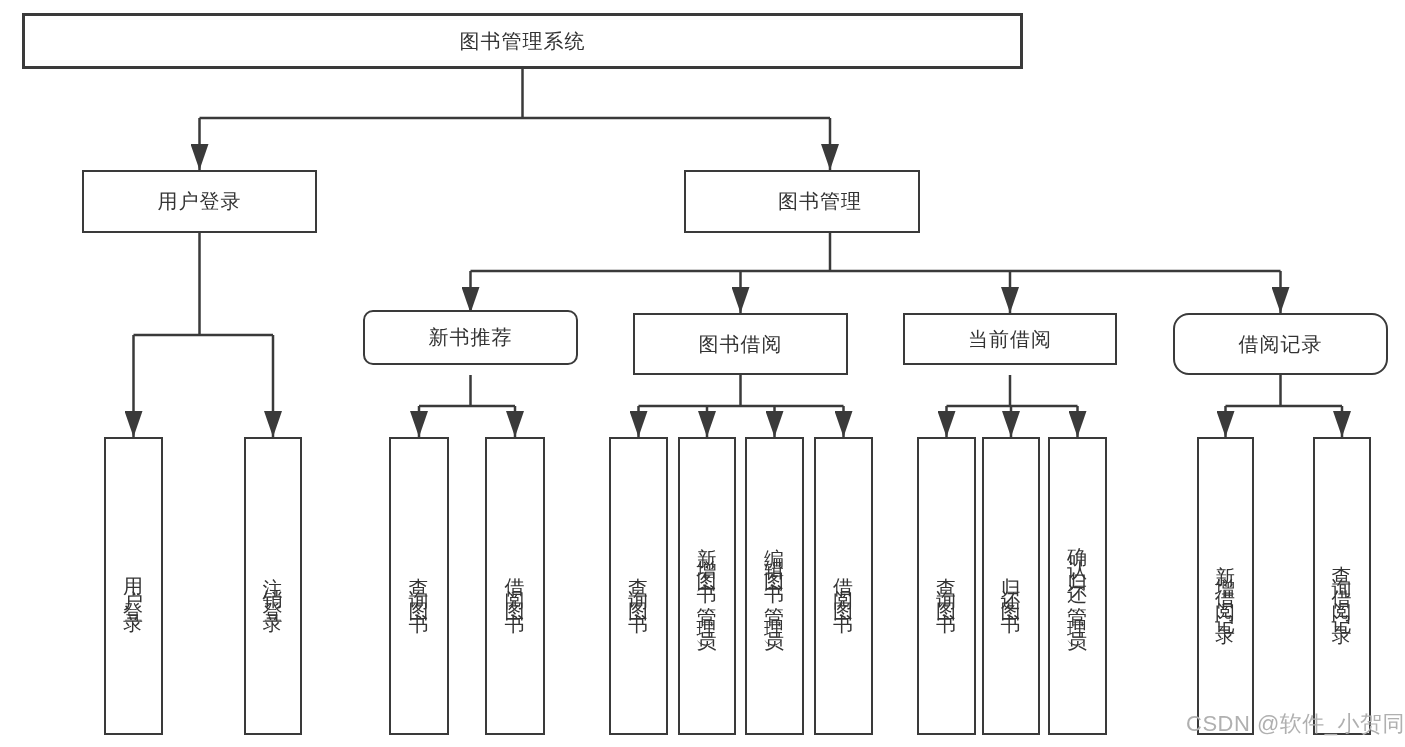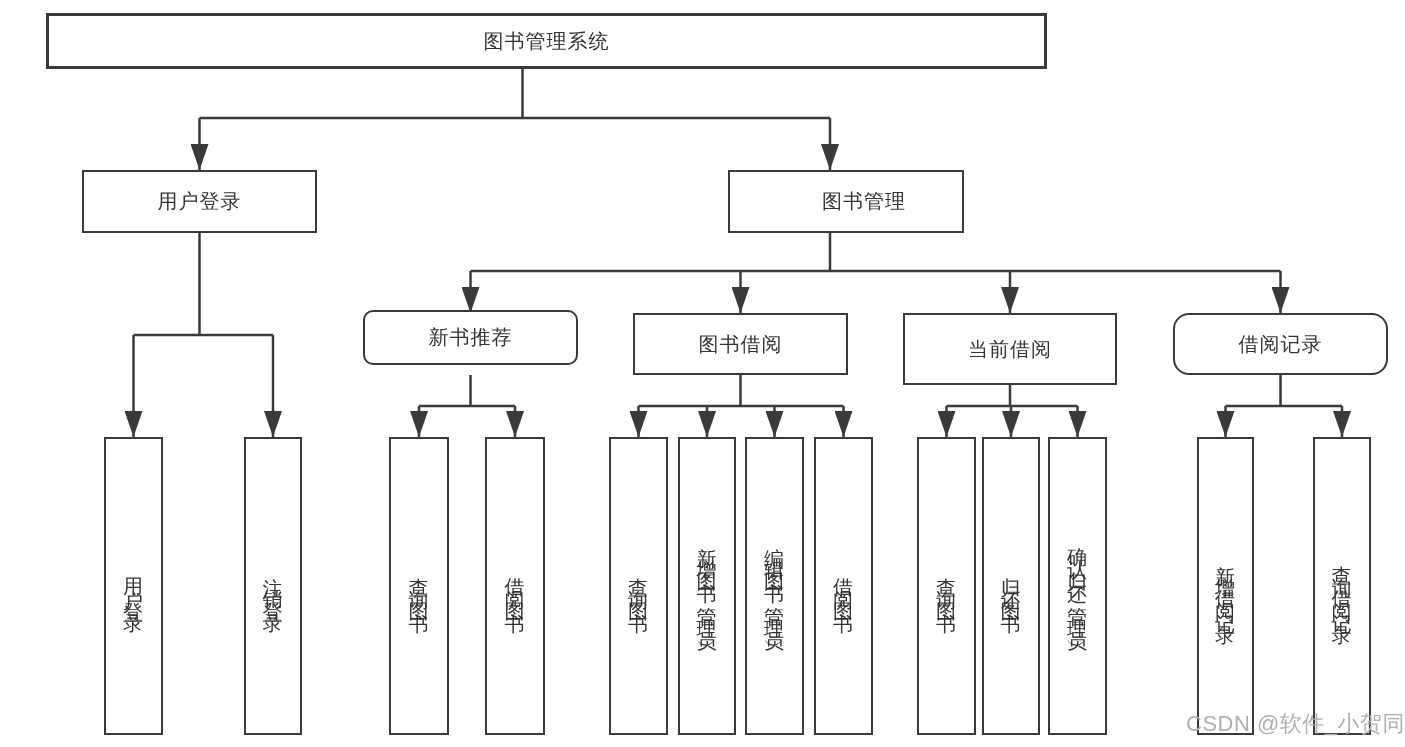--- a/index.html
+++ b/index.html
@@ -5,21 +5,21 @@
   html,body{margin:0;padding:0;background:#ffffff;}
   .canvas{
     position:relative;width:1405px;height:747px;background:#ffffff;overflow:hidden;
     font-family:"Liberation Sans","DejaVu Sans",sans-serif;color:#333333;
   }
   .connectors{position:absolute;left:0;top:0;width:1405px;height:747px;}
   .node{
     position:absolute;box-sizing:border-box;border:2.5px solid #3a3a3a;background:#ffffff;
     display:flex;align-items:center;justify-content:center;
   }
-  .node.root{border-width:3px;margin-left:24px;}
+  .node.root{border-width:3px;}
   .h-label{font-size:20px;letter-spacing:1px;white-space:nowrap;}
   .leaf .v-label{
     writing-mode:vertical-rl;text-orientation:mixed;
     font-size:20px;letter-spacing:12px;line-height:1;white-space:nowrap;
   }
   .watermark{
     position:absolute;left:1186px;top:709px;font-size:22px;color:#b0b0b0;
     letter-spacing:0.5px;white-space:nowrap;z-index:5;
   }
 </style>
@@ -92,31 +92,31 @@
     </g>
   </svg>
 
   <div class="node root" style="left:22px;top:13px;width:1001px;height:56px;">
     <span class="h-label">图书管理系统</span>
   </div>
 
   <div class="node" style="left:82px;top:170px;width:235px;height:63px;">
     <span class="h-label">用户登录</span>
   </div>
-  <div class="node" style="left:728px;top:170px;width:236px;height:63px;padding-left:36px;">
+  <div class="node" style="left:684px;top:170px;width:236px;height:63px;padding-left:36px;">
     <span class="h-label">图书管理</span>
   </div>
 
   <div class="node" style="left:363px;top:310px;width:215px;height:55px;border-radius:10px;">
     <span class="h-label">新书推荐</span>
   </div>
   <div class="node" style="left:633px;top:313px;width:215px;height:62px;justify-content:center;">
     <span class="h-label">图书借阅</span>
   </div>
-  <div class="node" style="left:903px;top:313px;width:214px;height:72px;justify-content:center;">
+  <div class="node" style="left:903px;top:313px;width:214px;height:52px;justify-content:center;">
     <span class="h-label">当前借阅</span>
   </div>
   <div class="node" style="left:1173px;top:313px;width:215px;height:62px;border-radius:16px;">
     <span class="h-label">借阅记录</span>
   </div>
 
   <div class="node leaf" style="left:104px;top:437px;width:59px;height:298px;">
     <span class="v-label">用户登录</span>
   </div>
   <div class="node leaf" style="left:244px;top:437px;width:58px;height:298px;">

